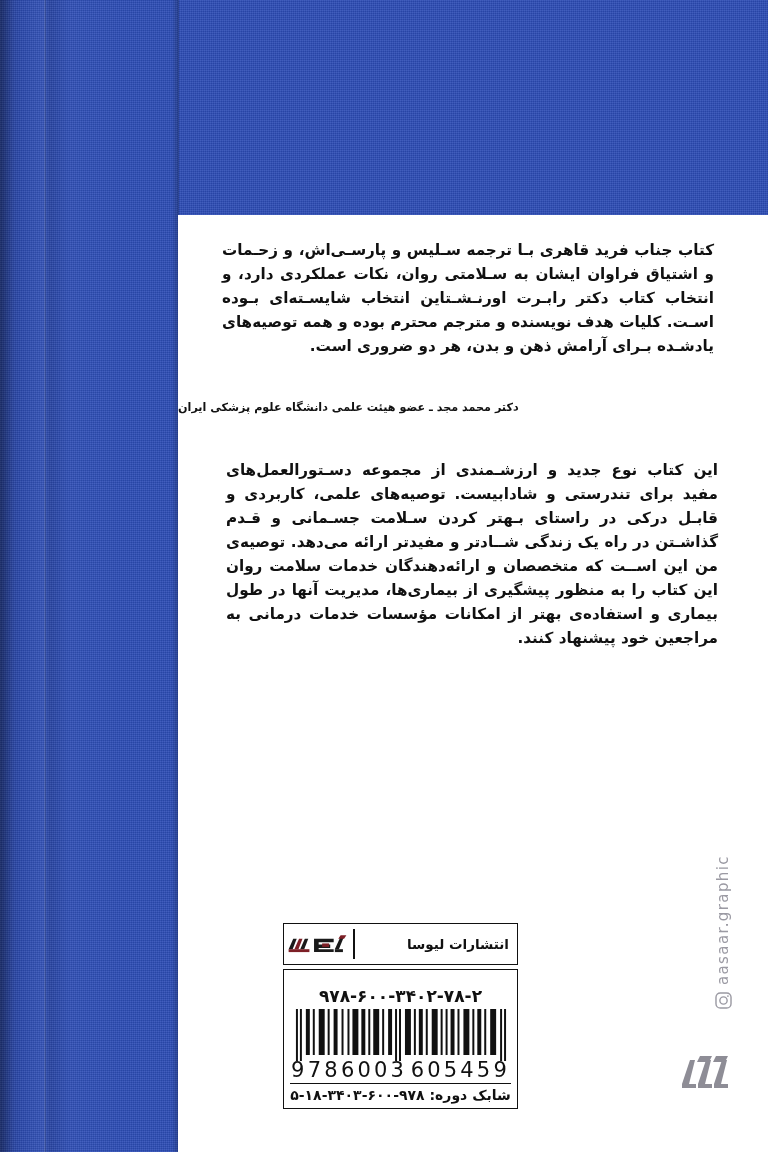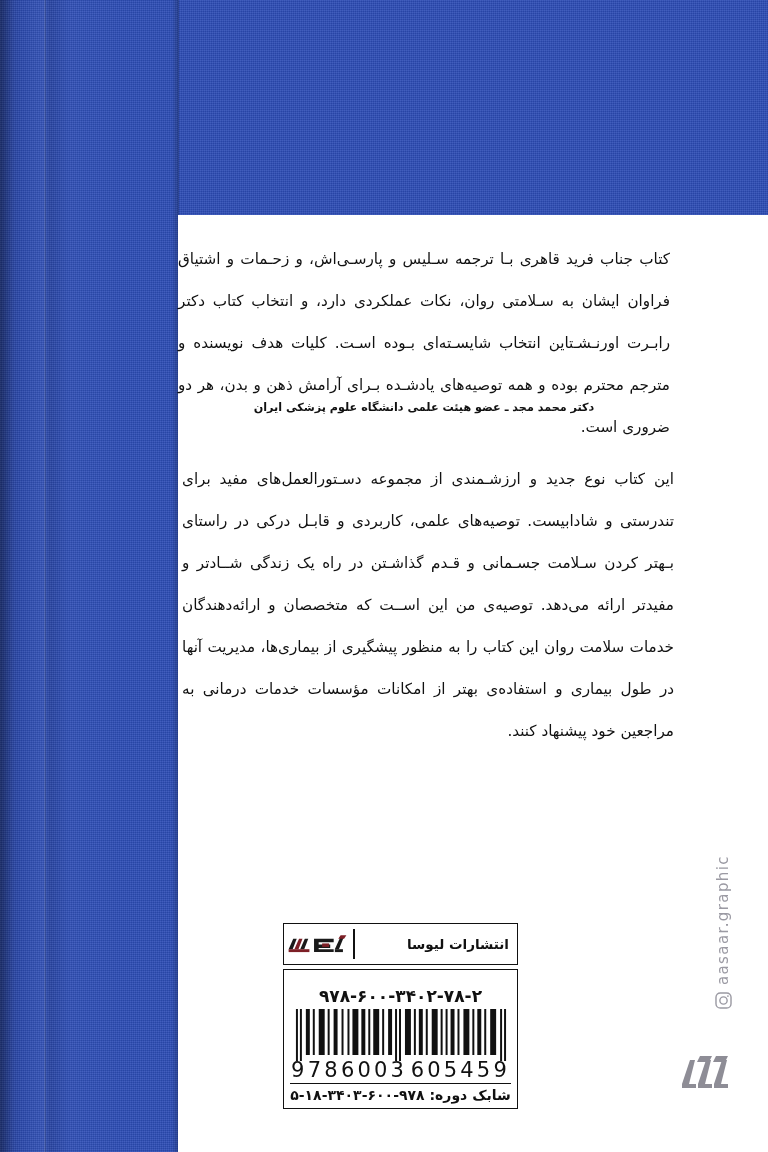--- a/index.html
+++ b/index.html
@@ -58,32 +58,33 @@
     background:#ffffff;
   }
 
   
   .blurb{
     position:absolute;
     direction:rtl;
     text-align:justify;
     color:#111111;
     font-family:"DejaVu Sans","Liberation Sans",sans-serif;
-    font-weight:400;
+    font-weight:700;
     font-size:15.2px;
-    line-height:42px;
+    line-height:24px;
     letter-spacing:0px;
+    padding-left:44px;
   }
   #blurb1{ left:0px; top:8px; width:492px; }
   #blurb2{ left:4px; top:228px; width:492px; }
 
   .attrib{
     position:absolute;
     direction:rtl;
-    text-align:center;
+    text-align:left;
     color:#111111;
     font-family:"DejaVu Sans","Liberation Sans",sans-serif;
     font-weight:700;
     font-size:11.2px;
     line-height:17px;
     width:492px;
     left:0px;
   }
   #attrib1{ top:173px; }
   #attrib2{ top:442px; }

